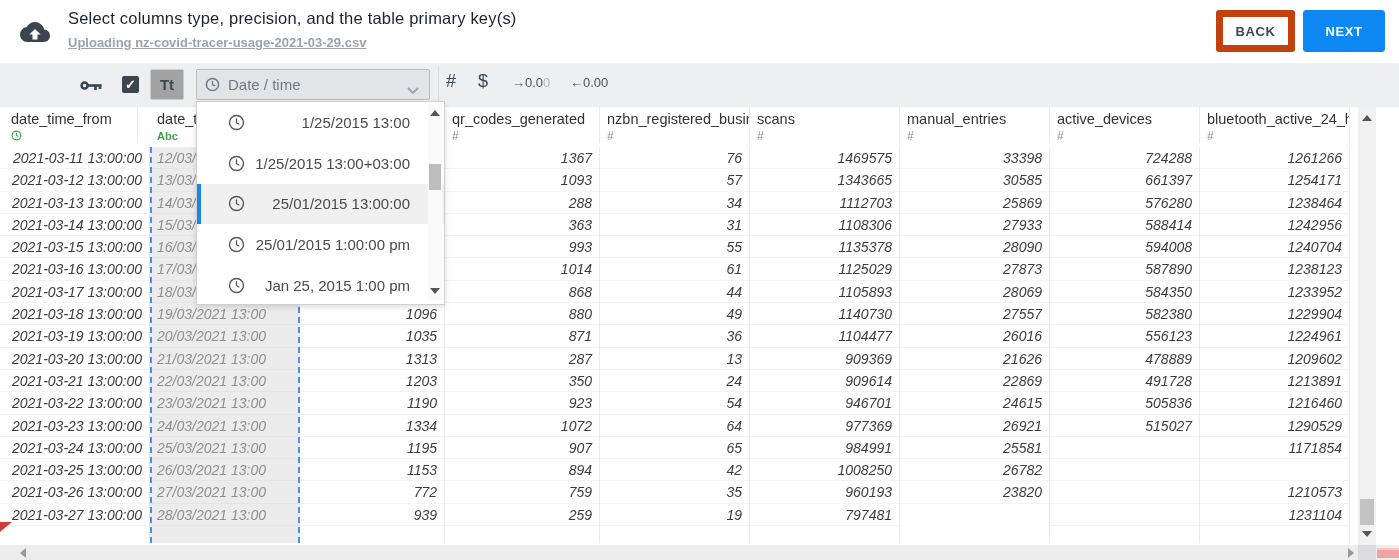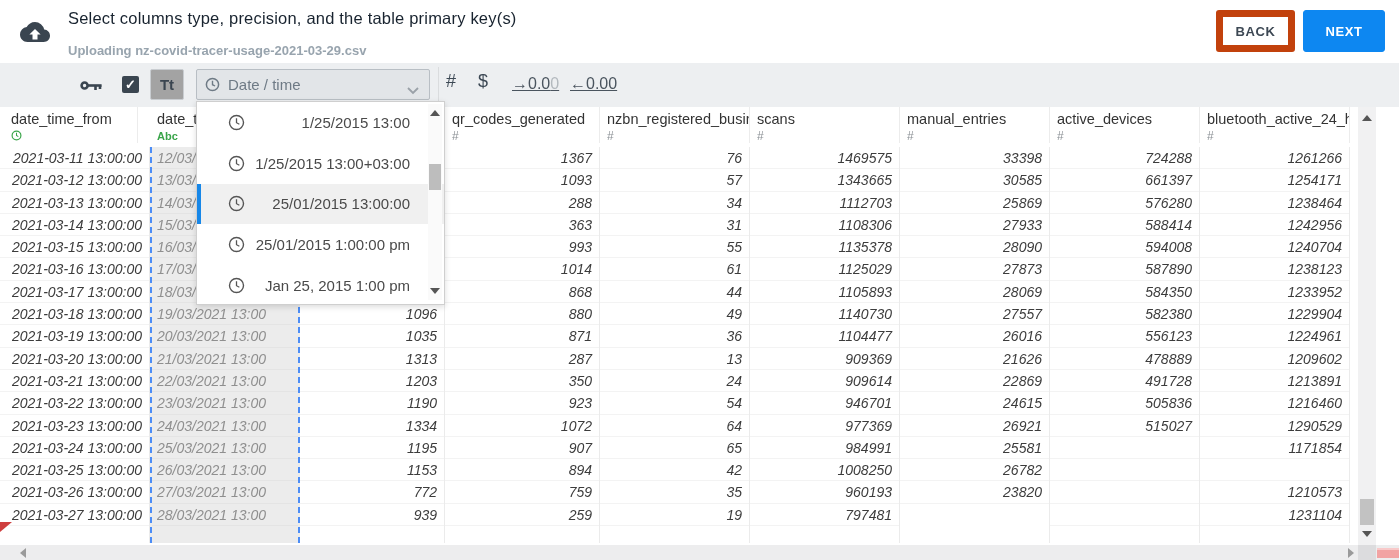--- a/index.html
+++ b/index.html
@@ -3,40 +3,40 @@
 <meta charset="utf-8">
 <style>
   html,body{margin:0;padding:0;background:#fff;}
   #app{position:relative;width:1399px;height:560px;background:#fff;overflow:hidden;
        font-family:"Liberation Sans",sans-serif;color:#333;}
 
   
   .top-header{position:absolute;left:0;top:0;width:1399px;height:49px;background:#fff;}
   .cloud-icon{position:absolute;left:20px;top:20px;width:30px;height:24px;}
   .page-title{position:absolute;left:68px;top:9px;font-size:16.5px;font-weight:500;color:#18232f;letter-spacing:.2px;}
-  .page-subtitle{position:absolute;left:68px;top:43px;font-size:13px;font-weight:bold;color:#98a4ae;}
+  .page-subtitle{position:absolute;left:68px;top:35px;font-size:13px;font-weight:bold;color:#98a4ae;text-decoration:underline;}
   .btn{position:absolute;top:10px;height:42px;border-radius:3px;font-size:13px;font-weight:bold;
        letter-spacing:.6px;display:flex;align-items:center;justify-content:center;box-sizing:border-box;cursor:pointer;}
   .btn-back{right:104px;width:79px;background:#fff;border:7px solid #c2410c;color:#3d4854;}
   .btn-next{right:14px;width:82px;background:var(--accent-blue,#0d87f1);border:1px solid var(--accent-blue,#0d87f1);color:#fff;}
 
   
   .toolbar{position:absolute;left:0;top:63px;width:1399px;height:44px;background:#edeff1;}
   .key-icon{position:absolute;left:80px;top:15px;}
   .checkbox{position:absolute;left:122px;top:13px;width:17px;height:17px;background:#3a4550;border-radius:2px;
             color:#fff;font-size:13px;line-height:17px;text-align:center;font-weight:bold;}
   .tt-btn{position:absolute;left:150px;top:6px;width:34px;height:31px;background:#a3a3a3;border:1px solid #c9cdd1;
           border-radius:2px;box-sizing:border-box;color:#3a4550;text-align:center;line-height:29px;font-size:15px;font-weight:bold;}
   .type-select{position:absolute;left:196px;top:6px;width:234px;height:31px;background:#e2e5e8;border:1px solid #b8bec4;
                border-radius:2px;box-sizing:border-box;display:flex;align-items:center;color:#6e7a85;font-size:15px;cursor:pointer;}
   .type-select .clock-glyph{margin:0 8px 0 8px;display:flex;}
   .type-select .chev{position:absolute;right:10px;top:11px;}
   .tb-divider{position:absolute;left:438px;top:4px;width:1px;height:36px;background:#dadcde;}
   .tb-sym{position:absolute;top:8px;font-size:18px;color:#3c4854;cursor:pointer;}
-  .tb-dec{position:absolute;top:12px;font-size:16px;color:#4a545e;cursor:pointer;white-space:nowrap;text-decoration:underline;}
+  .tb-dec{position:absolute;top:12px;font-size:13px;color:#4a545e;cursor:pointer;white-space:nowrap;}
   .tb-dec .dim{color:#b3b9be;}
 
   
   .grid-header{position:absolute;left:0;top:107px;width:1358px;height:36px;background:#fff;}
   .hcol{position:absolute;top:0;height:36px;box-sizing:border-box;border-right:1px solid #ececec;overflow:hidden;}
   .hname{position:absolute;left:7px;top:4px;font-size:14.5px;color:#333;white-space:nowrap;}
   .htype{position:absolute;left:7px;top:22px;height:13px;display:flex;align-items:center;}
   .htype .abc{color:var(--type-green,#3aa54a);font-size:11px;font-weight:bold;}
   .htype .hash{color:#8c9196;font-size:12px;}
 

